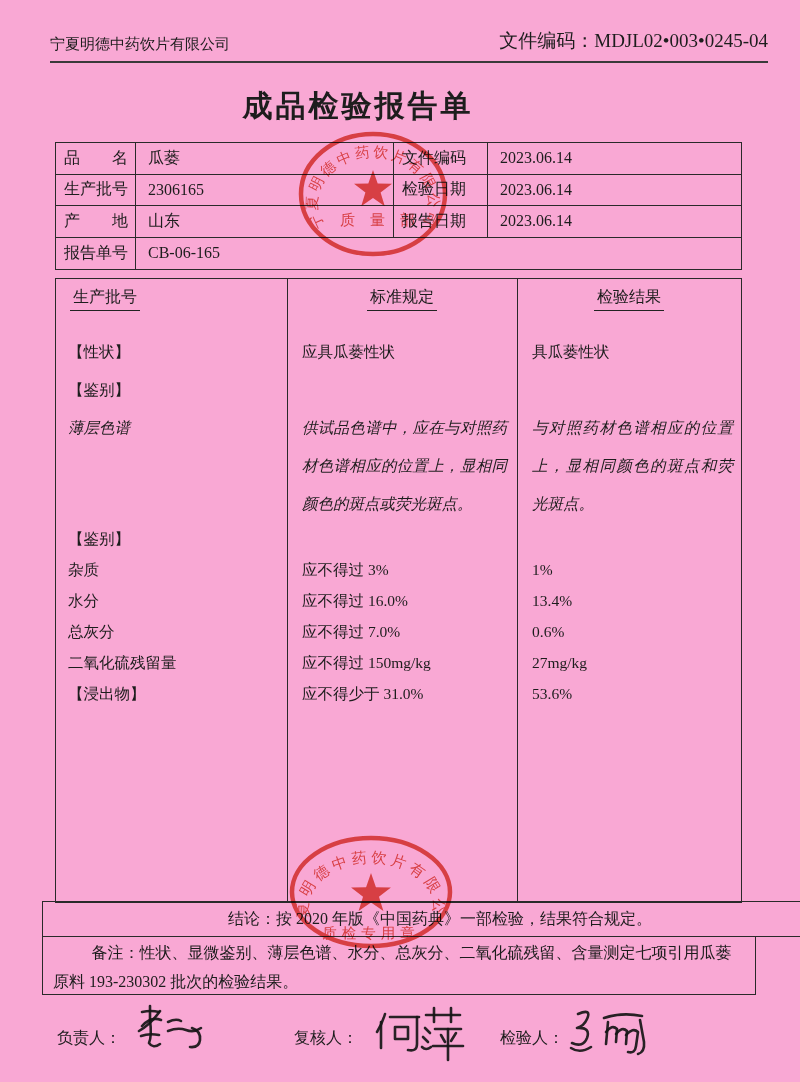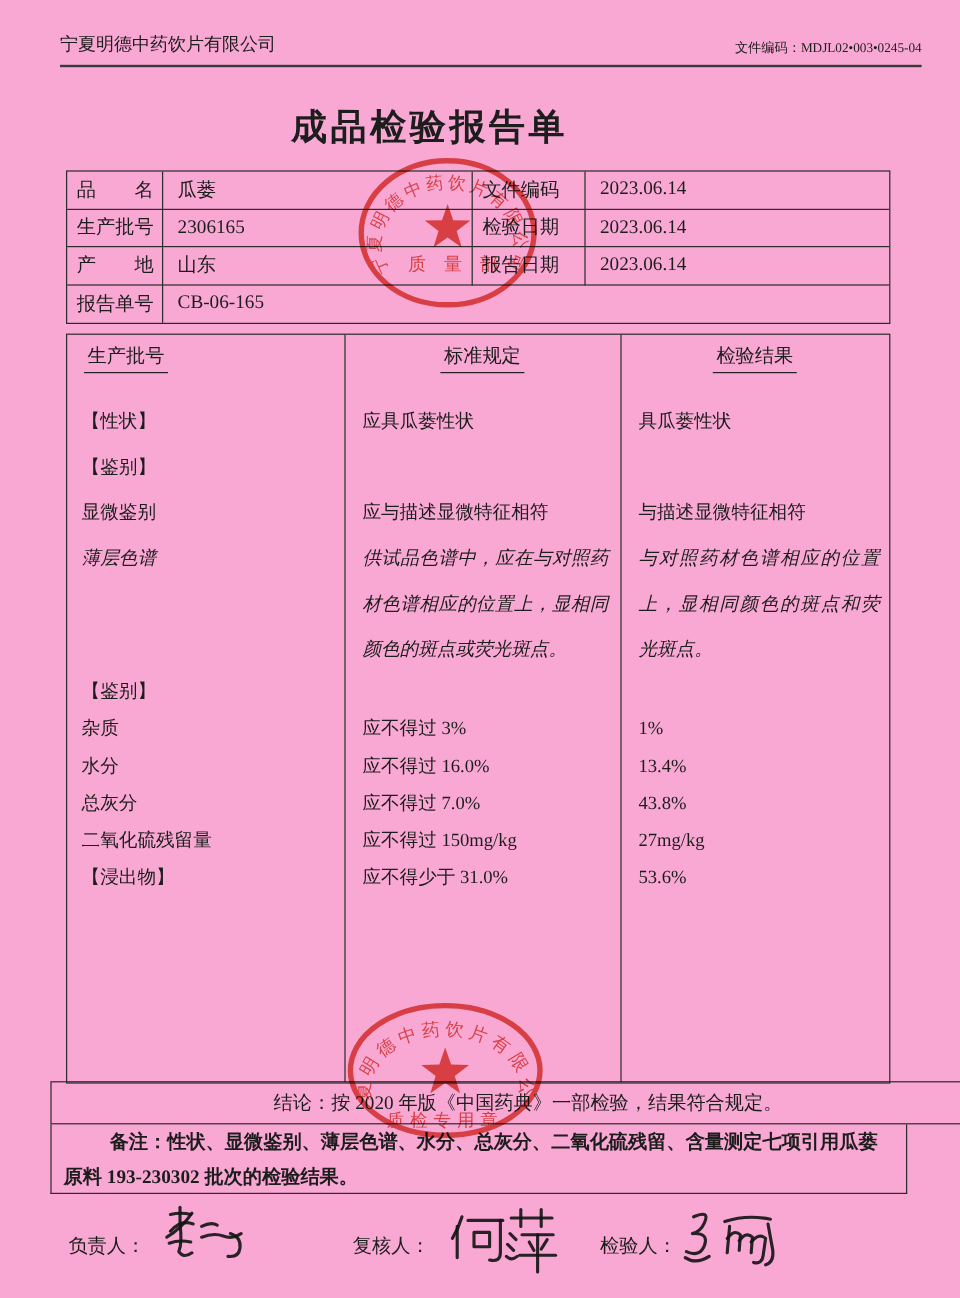--- a/index.html
+++ b/index.html
@@ -4,21 +4,21 @@
 <style>
   :root{ --stamp-red:#d94a3a; --line:#2a2a2a; --ink:#1d1d1d; }
   html,body{margin:0;padding:0;background:#fff;}
   .page{position:relative;width:800px;height:1082px;background:#f9a8d4;overflow:hidden;
         font-family:"Liberation Serif","DejaVu Serif",serif;color:var(--ink);}
 
   
   .phead{position:absolute;left:50px;top:28px;width:718px;padding-bottom:7px;
          border-bottom:2px solid #3a3a3a;display:flex;justify-content:space-between;align-items:flex-end;}
   .company{font-size:15px;}
-  .doccode{font-size:11px;margin-left:24px;}
+  .doccode{font-size:19px;margin-left:24px;}
 
   
   .title{position:absolute;left:0;top:86px;width:716px;text-align:center;
          font-size:30px;font-weight:bold;letter-spacing:3px;}
 
   
   .itable{position:absolute;left:55px;top:142px;width:685px;
           display:grid;grid-template-columns:80px 258px 94px 1fr;grid-auto-rows:31.5px;
           border:1.6px solid var(--line);font-size:16px;}
   .itable .c{border-right:1px solid var(--line);border-bottom:1px solid var(--line);
@@ -45,21 +45,21 @@
   .ci{padding-left:12px;}
   .cs{padding:0 10px 0 15px;}
   .cr{padding:0 8px 0 15px;}
   .rt .cs,.rt .cr{text-align:justify;}
 
   
   .concl{position:absolute;left:42px;top:901px;width:796px;height:36px;box-sizing:border-box;
          border:1.6px solid var(--line);display:flex;align-items:center;justify-content:center;font-size:16px;}
   .notes{position:absolute;left:42px;top:937px;width:714px;height:58px;box-sizing:border-box;
          border:1.6px solid var(--line);border-top:none;font-size:16px;line-height:29px;padding:1px 8px 0 10px;}
-  .notes p{margin:0;text-indent:2.4em;font-weight:bold;}
+  .notes p{margin:0;text-indent:2.4em;}
 
   
   .sig-label{position:absolute;font-size:16px;top:1028px;white-space:nowrap;text-align:center;}
   .sigsvg{position:absolute;}
   .sigsvg path{fill:none;stroke:#161616;stroke-width:2.6;stroke-linecap:round;stroke-linejoin:round;opacity:.92;}
 
   
   .stamp{position:absolute;mix-blend-mode:multiply;opacity:.88;pointer-events:none;}
   .stamp-ring{fill:none;stroke:var(--stamp-red);}
   .stamp-star{fill:var(--stamp-red);}
@@ -109,25 +109,20 @@
       <div class="mrow ru">
         <div class="ci">【性状】</div>
         <div class="cs">应具瓜蒌性状</div>
         <div class="cr">具瓜蒌性状</div>
       </div>
       <div class="mrow ru">
         <div class="ci">【鉴别】</div>
         <div class="cs"></div>
         <div class="cr"></div>
       </div>
-      <div class="mrow ru">
-        <div class="ci">显微鉴别</div>
-        <div class="cs">应与描述显微特征相符</div>
-        <div class="cr">与描述显微特征相符</div>
-      </div>
       <div class="mrow rt">
         <div class="ci">薄层色谱</div>
         <div class="cs">供试品色谱中，应在与对照药材色谱相应的位置上，显相同颜色的斑点或荧光斑点。</div>
         <div class="cr">与对照药材色谱相应的位置上，显相同颜色的斑点和荧光斑点。</div>
       </div>
       <div class="mrow rl">
         <div class="ci">【鉴别】</div>
         <div class="cs"></div>
         <div class="cr"></div>
       </div>
@@ -137,21 +132,21 @@
         <div class="cr">1%</div>
       </div>
       <div class="mrow rl">
         <div class="ci">水分</div>
         <div class="cs">应不得过 16.0%</div>
         <div class="cr">13.4%</div>
       </div>
       <div class="mrow rl">
         <div class="ci">总灰分</div>
         <div class="cs">应不得过 7.0%</div>
-        <div class="cr">43.8%</div>
+        <div class="cr">0.6%</div>
       </div>
       <div class="mrow rl">
         <div class="ci">二氧化硫残留量</div>
         <div class="cs">应不得过 150mg/kg</div>
         <div class="cr">27mg/kg</div>
       </div>
       <div class="mrow rl">
         <div class="ci">【浸出物】</div>
         <div class="cs">应不得少于 31.0%</div>
         <div class="cr">53.6%</div>

